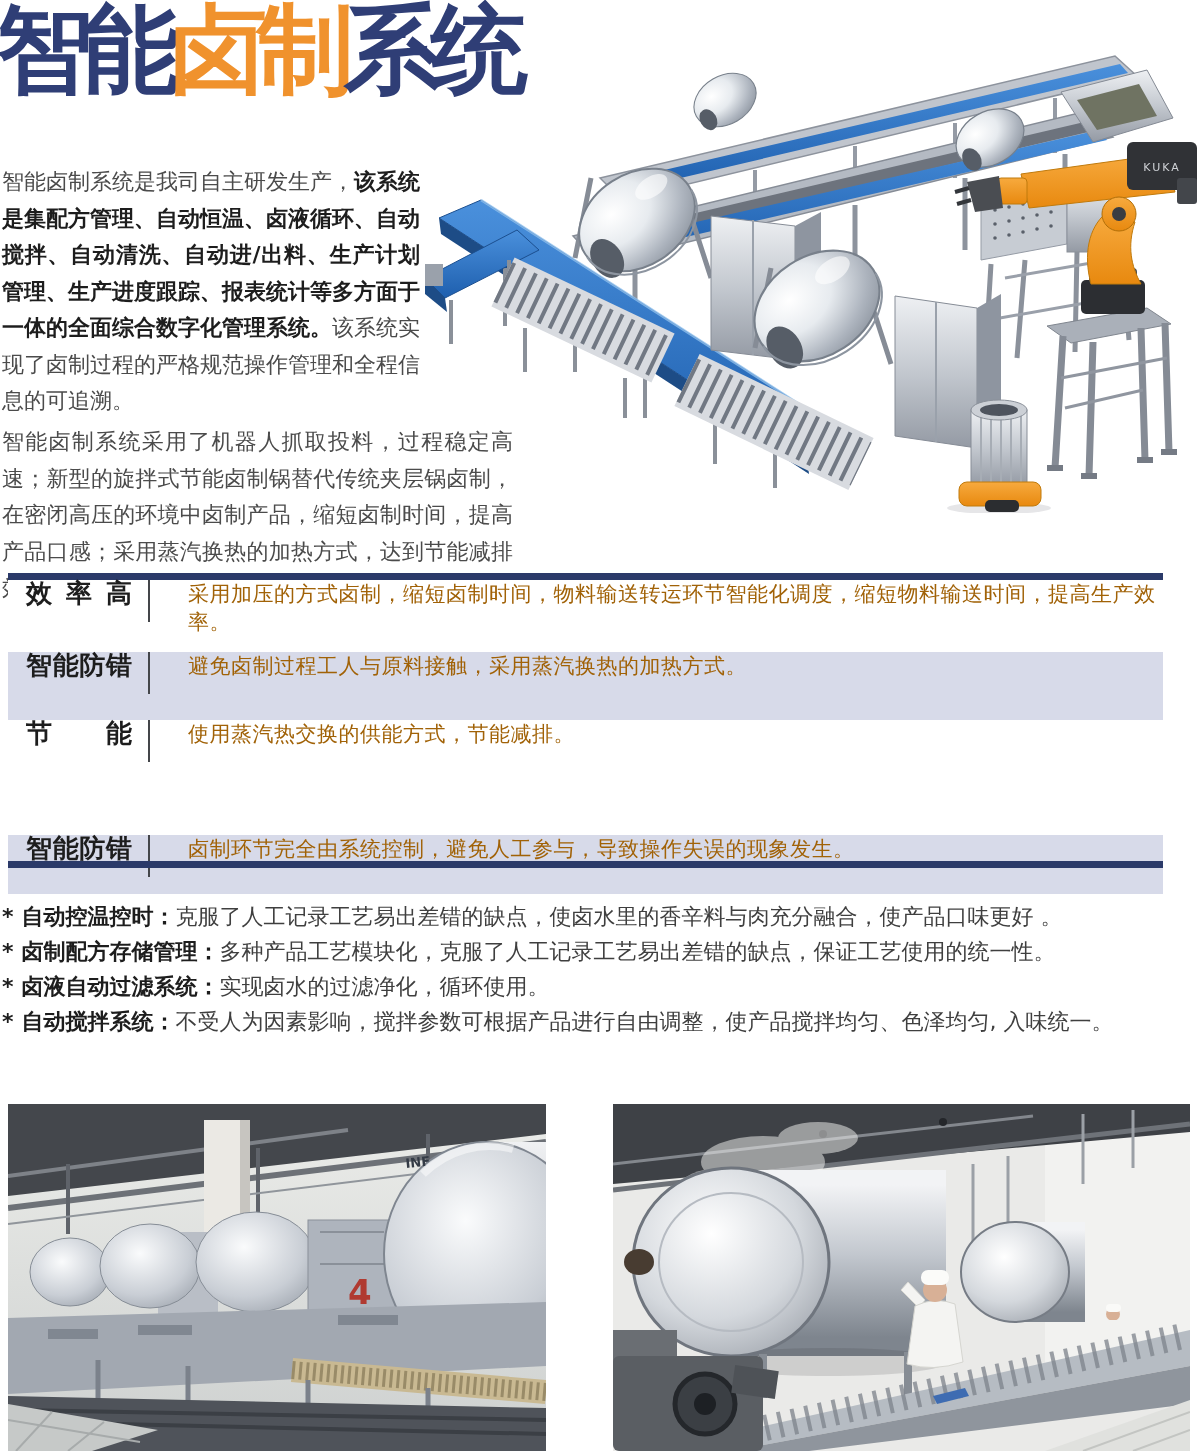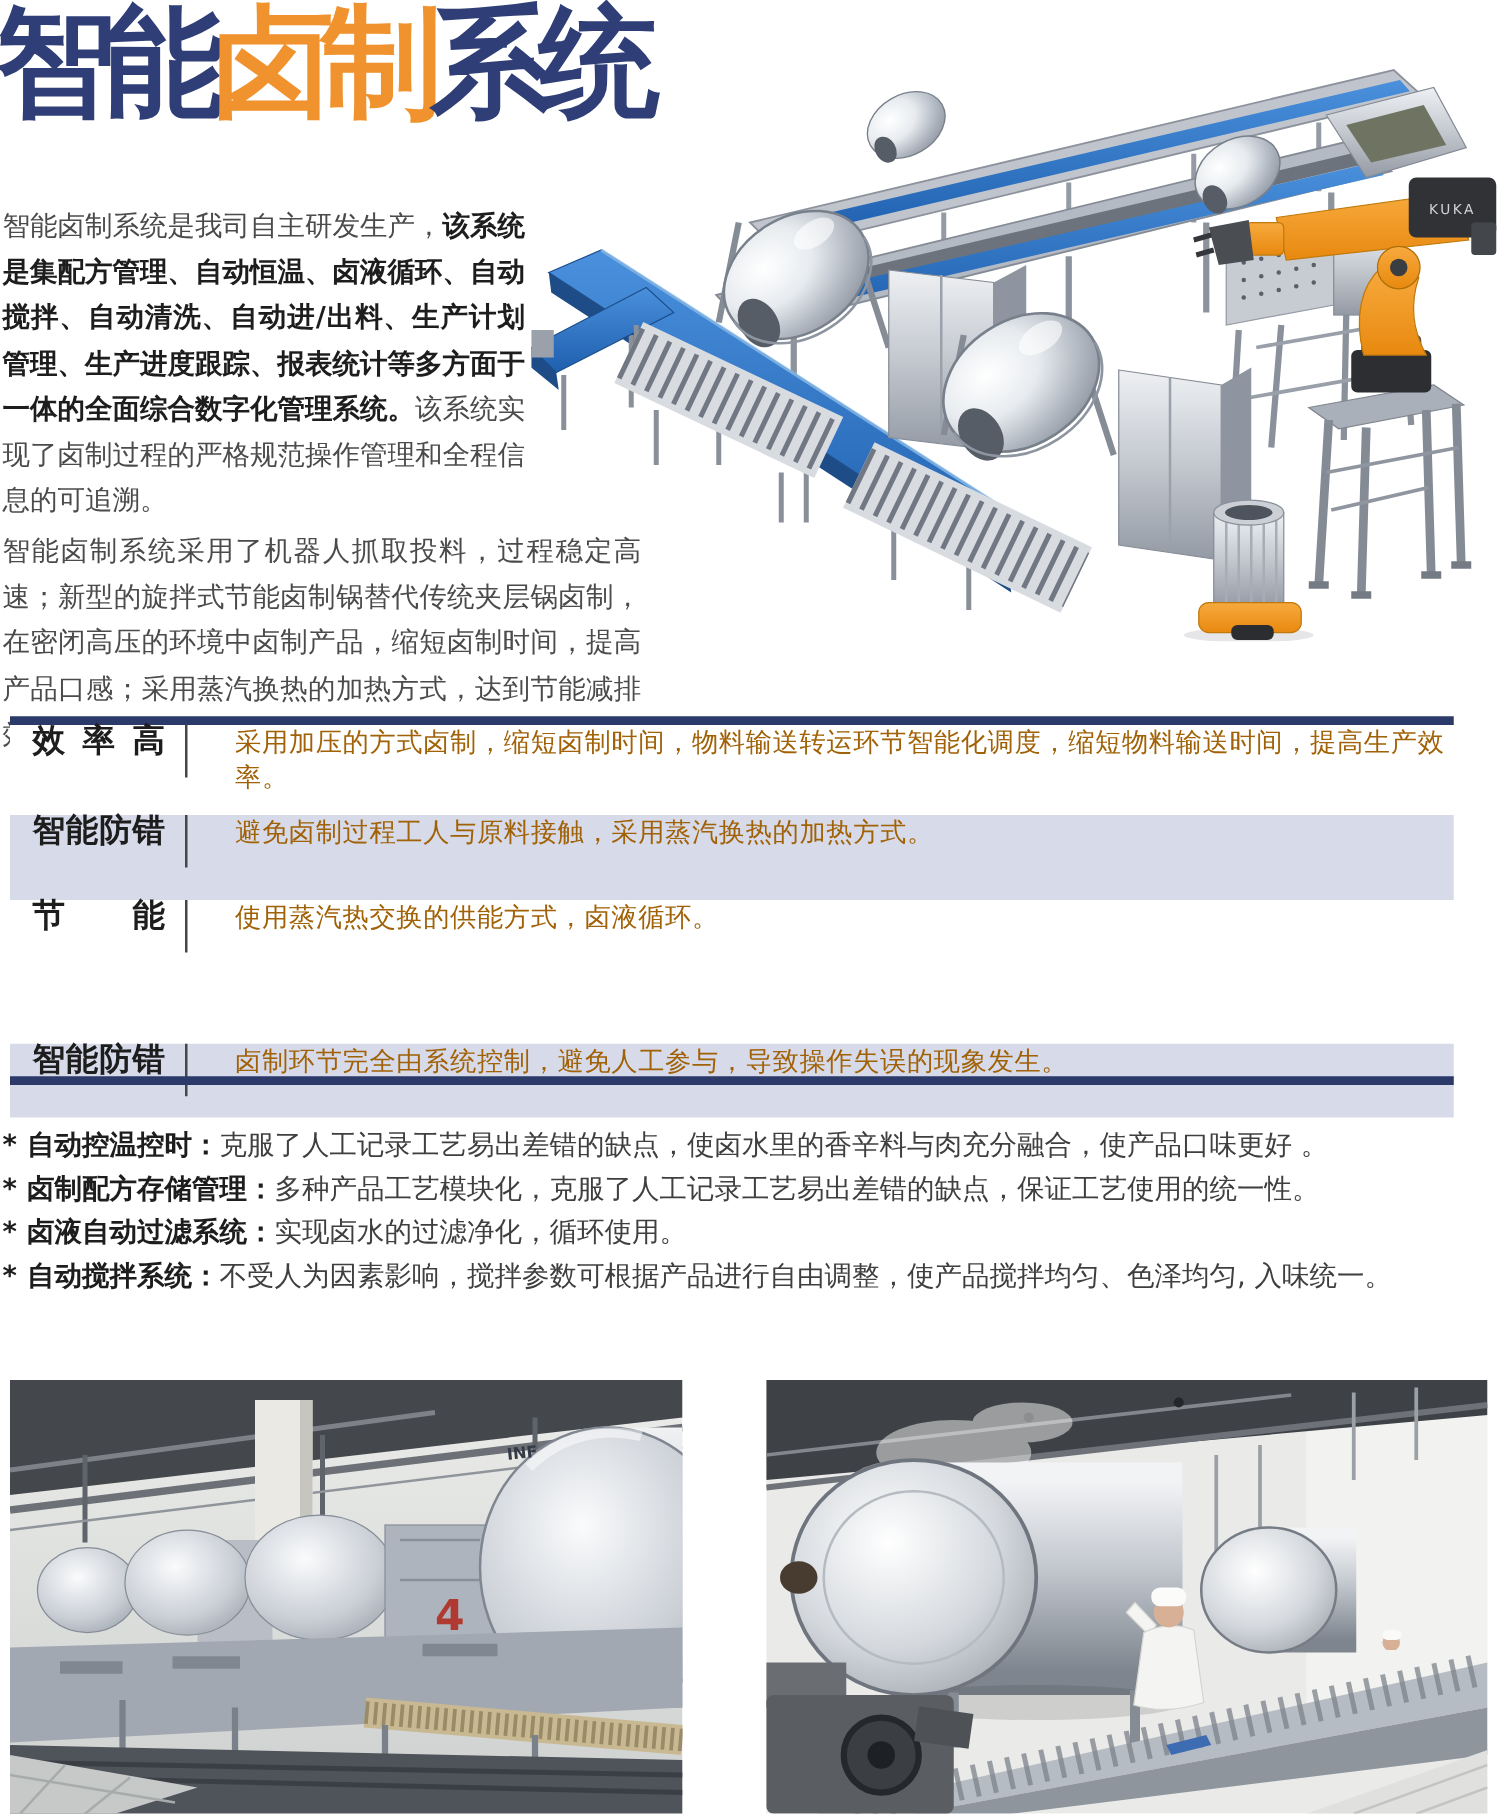--- a/index.html
+++ b/index.html
@@ -201,21 +201,21 @@
   <div class="feature-text">采用加压的方式卤制，缩短卤制时间，物料输送转运环节智能化调度，缩短物料输送时间，提高生产效率。</div>
 </div>
 <div class="abs feature-row row-2">
   <div class="feature-label">智能防错</div>
   <div class="feature-sep"></div>
   <div class="feature-text">避免卤制过程工人与原料接触，采用蒸汽换热的加热方式。</div>
 </div>
 <div class="abs feature-row row-3">
   <div class="feature-label">节能</div>
   <div class="feature-sep"></div>
-  <div class="feature-text">使用蒸汽热交换的供能方式，卤液循环。</div>
+  <div class="feature-text">使用蒸汽热交换的供能方式，节能减排。</div>
 </div>
 <div class="abs feature-row row-4">
   <div class="feature-label">智能防错</div>
   <div class="feature-sep"></div>
   <div class="feature-text">卤制环节完全由系统控制，避免人工参与，导致操作失误的现象发生。</div>
 </div>
 
 <div class="abs navy-bar bar-bottom"></div>
 
 <div class="abs bullet-list">

